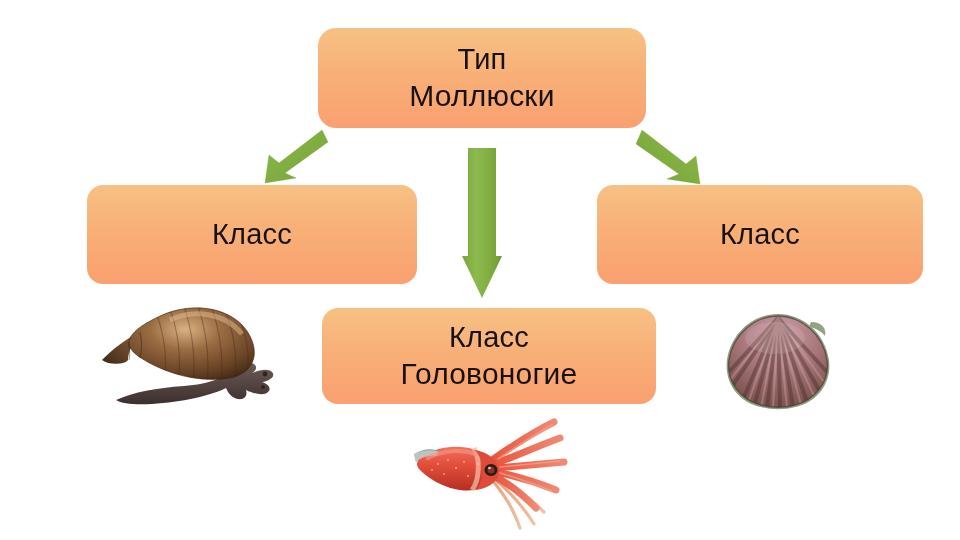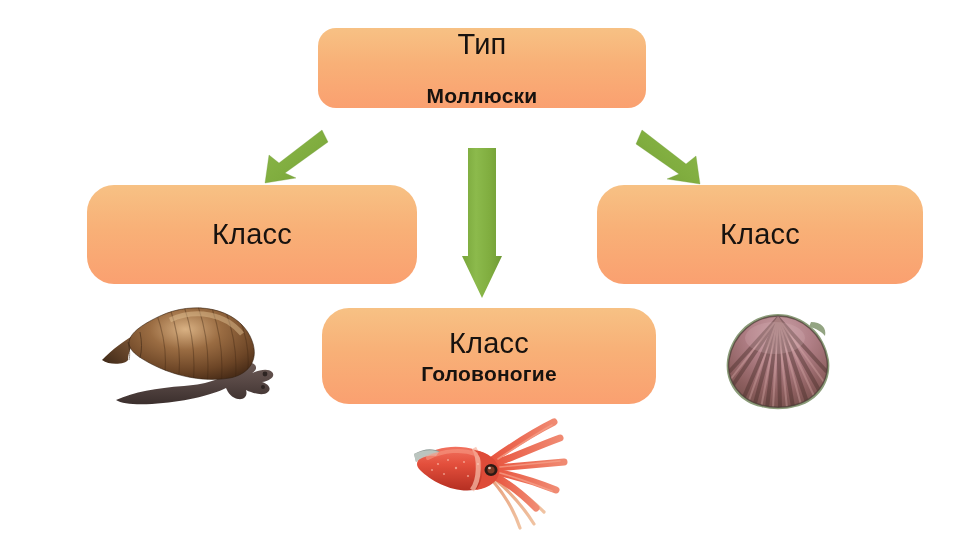--- a/index.html
+++ b/index.html
@@ -17,44 +17,44 @@
     position: relative;
     width: 960px;
     height: 540px;
     background: #ffffff;
   }
 
   
   .node {
     position: absolute;
     box-sizing: border-box;
-    border-radius: 27px;
+    border-radius: 16px;
     background: linear-gradient(to bottom, #f7c184 0%, #f8b077 45%, #faa070 100%);
     display: flex;
     flex-direction: column;
     align-items: center;
     justify-content: center;
     color: #17120f;
     text-align: center;
     line-height: 1.12;
     z-index: 5;
   }
   .node .rank {
     font-weight: 400;
     font-size: 29px;
     letter-spacing: 0.2px;
   }
   .node .name {
-    font-weight: 700;
-    font-size: 21px;
+    font-weight: 400;
+    font-size: 30px;
     letter-spacing: 0.2px;
     margin-top: 3px;
   }
 
-  #node-type   { left: 318px; top: 28px;  width: 328px; height: 80px; border-radius: 18px; justify-content: space-between; }
+  #node-type   { left: 318px; top: 28px;  width: 328px; height: 100px; border-radius: 18px; }
   #node-gastro { left: 87px;  top: 185px; width: 330px; height: 99px; }
   #node-bivalve{ left: 597px; top: 185px; width: 326px; height: 99px; }
   #node-cephalo{ left: 322px; top: 308px; width: 334px; height: 96px; }
 
   
   .arrow {
     position: absolute;
     z-index: 3;
   }
   .arrow svg { display: block; overflow: visible; }

